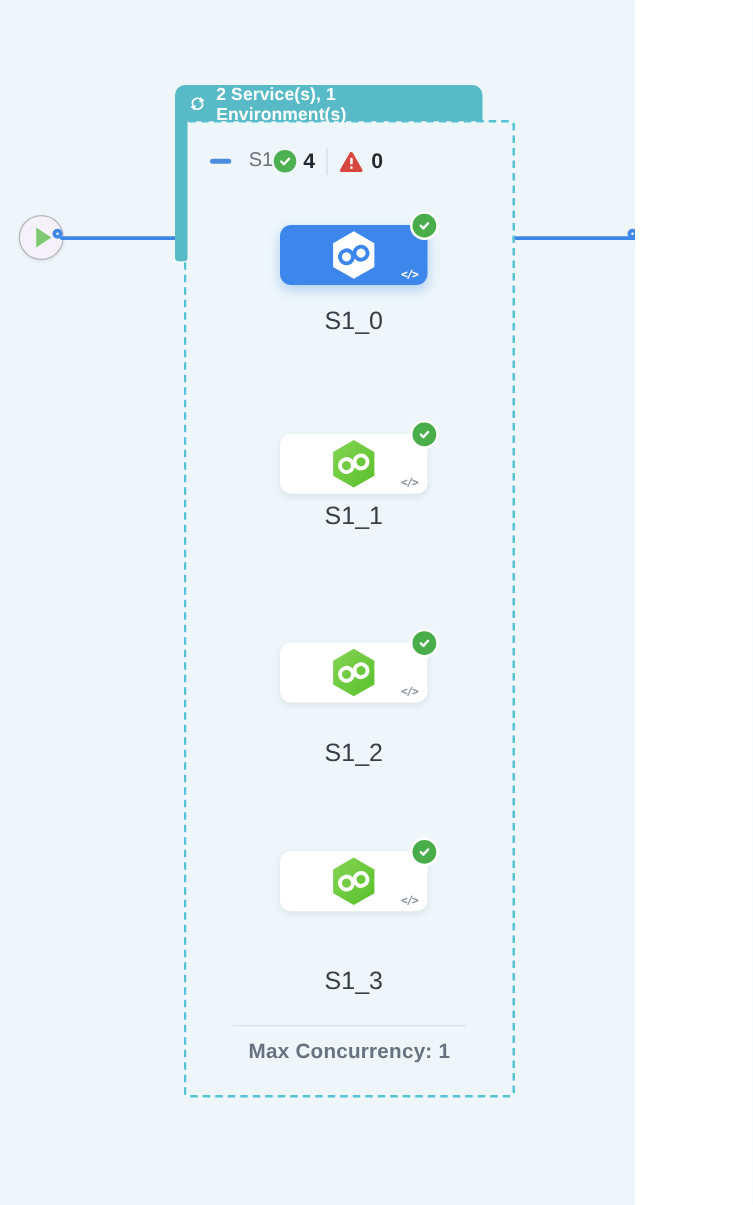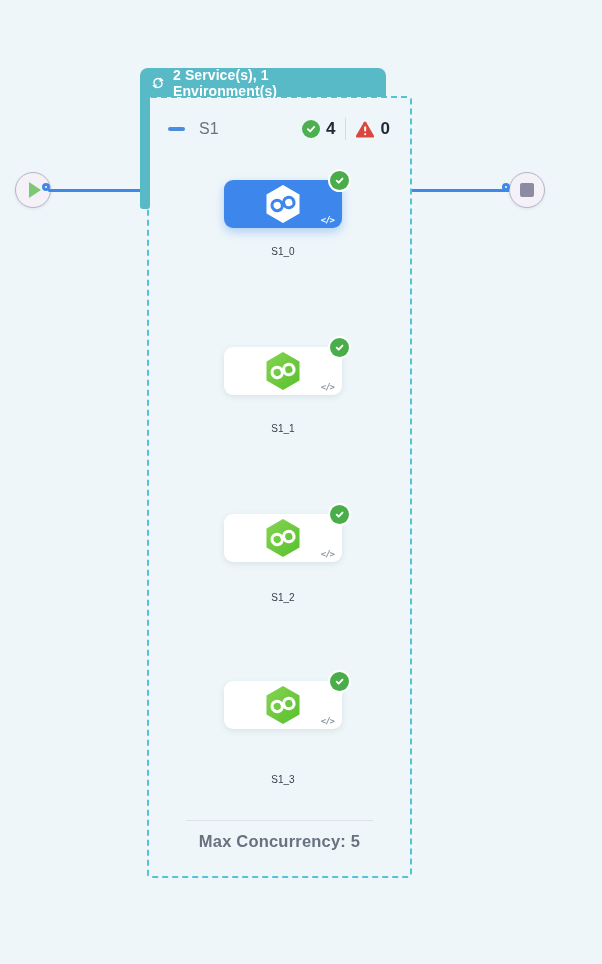--- a/index.html
+++ b/index.html
@@ -1,21 +1,21 @@
 <!DOCTYPE html>
 <html><head>
 <meta charset="utf-8">
 <style>
   * { margin: 0; padding: 0; box-sizing: border-box; }
   html, body { width: 602px; height: 964px; }
   body { font-family: "Liberation Sans", "DejaVu Sans", sans-serif; }
 
   .canvas {
     position: relative;
-    width: 602px; height: 964px;
+    width: 508px; height: 964px;
     background: #eef6f9;
     overflow: hidden;
   }
 
   
   .endpoint {
     position: absolute;
     width: 36px; height: 36px;
     border-radius: 50%;
     background: #f4f2f8;
@@ -93,21 +93,21 @@
     border: 2.5px dashed #54c3d4;
     border-radius: 4px;
     z-index: 1;
   }
 
   
   .stage-header {
     position: absolute;
     left: 168px; top: 114px;
     width: 222px; height: 30px;
-    display: flex; align-items: center; justify-content: space-between;
+    display: flex; align-items: center; justify-content: flex-start;
     z-index: 3;
   }
   .stage-title-group { display: flex; align-items: center; gap: 14px; }
   .collapse-minus {
     width: 17px; height: 4px;
     background: #4a8ce0;
     border-radius: 2px;
     cursor: pointer;
   }
   .stage-name {
@@ -164,21 +164,21 @@
     font-size: 9px; font-weight: 700;
     color: #8a94a0;
     letter-spacing: -1px;
   }
   .service-card.selected .code-glyph { color: #ffffff; }
 
   .service-label {
     position: absolute;
     left: 224px; width: 118px;
     text-align: center;
-    font-size: 10px; font-weight: 500;
+    font-size: 20px; font-weight: 500;
     color: #353d49;
   }
 
   
   .footer-divider {
     position: absolute;
     left: 186px; top: 820px;
     width: 187px; height: 1px;
     background: #dde2e8;
   }
@@ -277,21 +277,21 @@
         </g>
       </svg>
     </span>
     <span class="card-status-badge">
       <svg width="11" height="11" viewBox="0 0 14 14">
           <path d="M3.4 7.2 L6 9.8 L10.8 4.6" fill="none" stroke="#ffffff" stroke-width="2.4" stroke-linecap="round" stroke-linejoin="round"></path>
         </svg>
     </span>
     <span class="code-glyph">&lt;/&gt;</span>
   </div>
-  <div class="service-label" style="top:423px">S1_1</div>
+  <div class="service-label" style="top:402px">S1_1</div>
 
   <div class="service-card" style="top:514px">
     <span style="display:flex;">
       <svg width="40" height="42" viewBox="0 0 40 42">
         <defs>
             <linearGradient id="g2" x1="0" y1="0" x2="1" y2="1">
           <stop offset="0" stop-color="#85d453"></stop>
               <stop offset="1" stop-color="#58c02b"></stop>
         </linearGradient>
           </defs>
@@ -330,21 +330,21 @@
     <span class="card-status-badge">
       <svg width="11" height="11" viewBox="0 0 14 14">
           <path d="M3.4 7.2 L6 9.8 L10.8 4.6" fill="none" stroke="#ffffff" stroke-width="2.4" stroke-linecap="round" stroke-linejoin="round"></path>
         </svg>
     </span>
     <span class="code-glyph">&lt;/&gt;</span>
   </div>
   <div class="service-label" style="top:774px">S1_3</div>
 
   <div class="footer-divider"></div>
-  <div class="max-concurrency">Max Concurrency: 5</div>
+  <div class="max-concurrency">Max Concurrency: 1</div>
 
   <div class="edge right"></div>
   <div class="connector right"></div>
   <div class="endpoint end">
     <div class="stop-sq"></div>
   </div>
 
 </div>
 
 </body></html>

